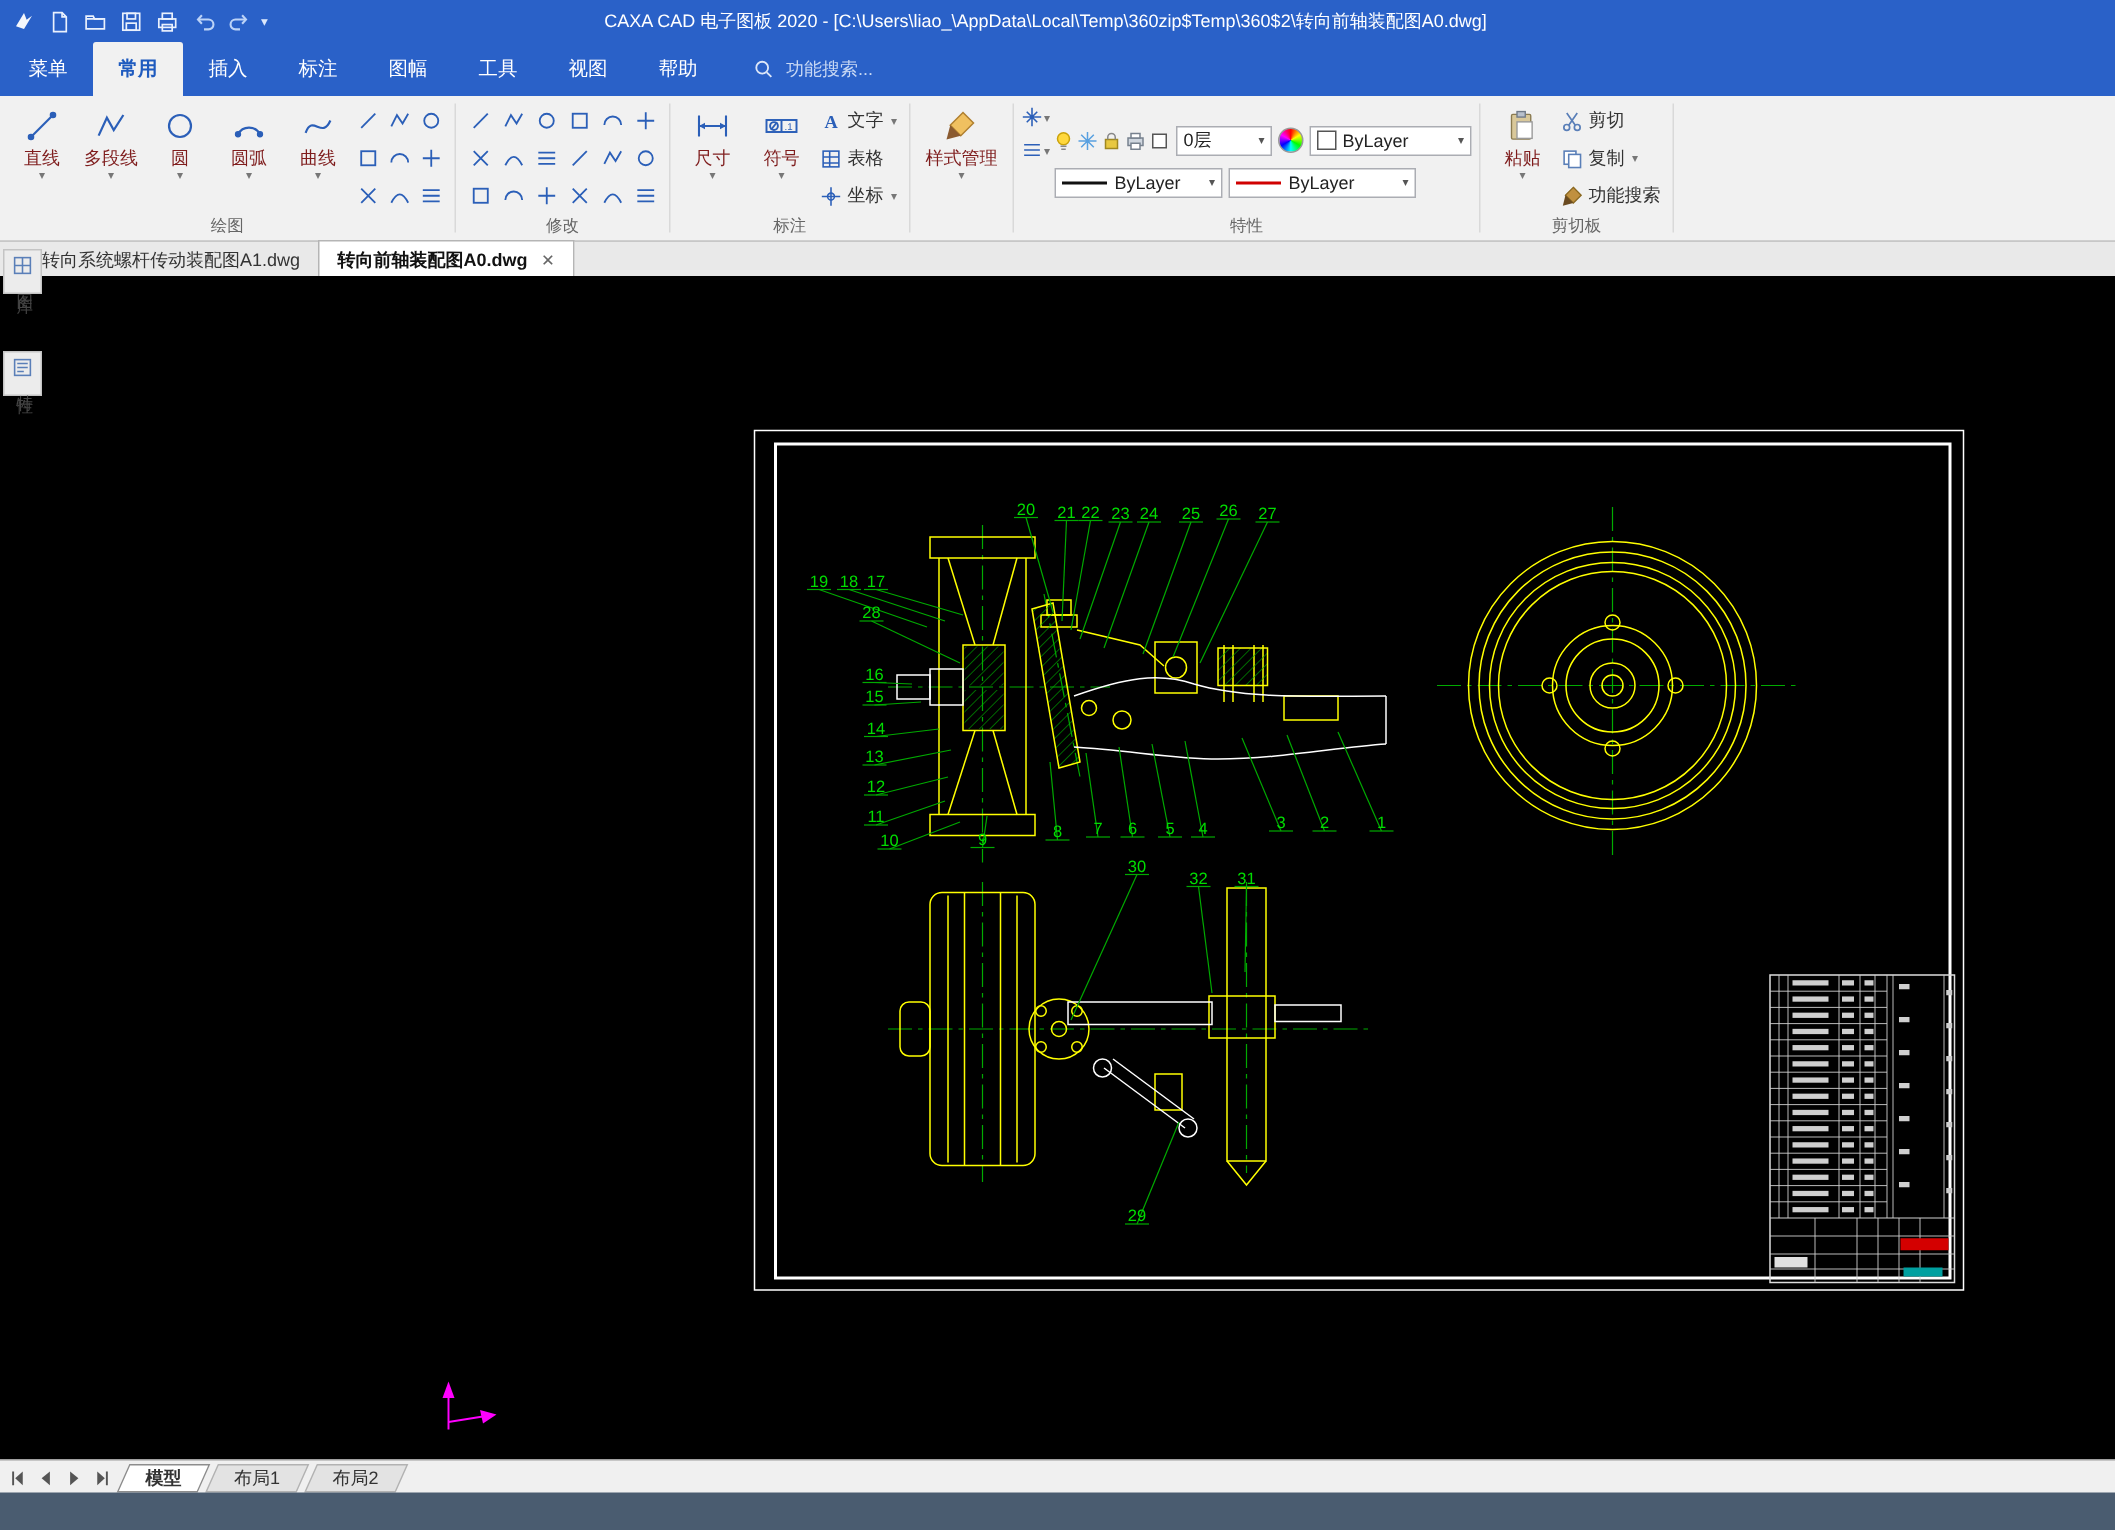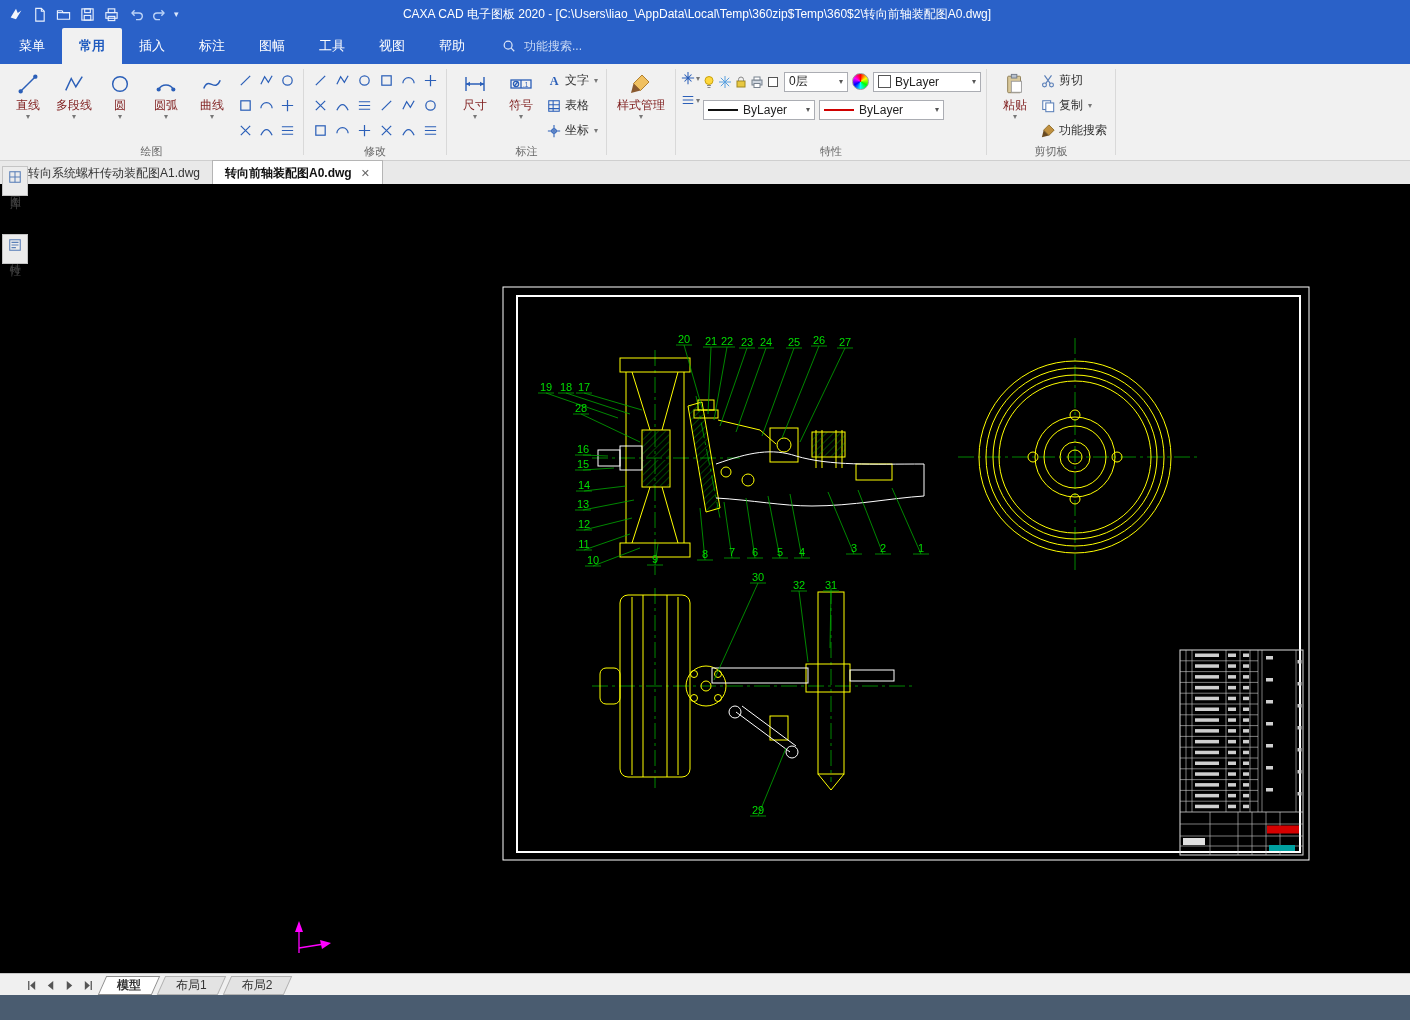--- a/index.html
+++ b/index.html
@@ -30,21 +30,21 @@
   .bigbtn{width:46px;display:flex;flex-direction:column;align-items:center;padding-top:5px;cursor:default;border-radius:2px;}
   .bicon{height:28px;display:flex;align-items:center;justify-content:center;}
   .blabel{font-size:12px;color:#7f1d1d;white-space:nowrap;line-height:14px;}
   .bcaret{font-size:8px;color:#777;line-height:9px;}
   .minigrid{display:grid;grid-template-columns:repeat(3,21px);grid-auto-rows:25px;align-content:start;padding-top:3px;}
   .modgrid{grid-template-columns:repeat(6,22px);}
   .mini{display:flex;align-items:center;justify-content:center;cursor:default;border-radius:2px;}
   .scol{display:flex;flex-direction:column;padding-top:3px;}
   .srow{display:flex;align-items:center;gap:4px;height:25px;font-size:12px;color:#333;padding:0 3px;cursor:default;}
   .srow .bcaret{margin-left:1px;}
-  .pmain{display:flex;flex-direction:column;gap:3px;padding-top:4px;}
+  .pmain{display:flex;flex-direction:column;gap:3px;padding-top:16px;}
   .prow{display:flex;align-items:center;gap:4px;height:25px;}
   .picol{display:flex;flex-direction:column;gap:8px;padding:6px 2px 0 0;}
   .pic{display:flex;align-items:center;gap:1px;cursor:default;}
   .layer-icons{display:flex;align-items:center;gap:2px;}
   .combo{display:flex;align-items:center;background:#fff;border:1px solid #abadb3;height:20px;font-size:12px;color:#222;padding:0 2px 0 4px;box-sizing:border-box;cursor:default;}
   .combo .carr{margin-left:auto;font-size:8px;color:#555;padding:0 2px;}
   .line-sample{display:inline-block;width:30px;border-top:2px solid #111;margin-right:5px;}
   .line-sample.red{border-top-color:#d00000;}
   .swatch{display:inline-block;width:11px;height:11px;background:#fff;border:1px solid #555;margin-right:4px;}
   .colorwheel{width:15px;height:15px;border-radius:50%;background:conic-gradient(#f00,#ff0,#0f0,#0ff,#00f,#f0f,#f00);border:1px solid #999;}
@@ -59,21 +59,21 @@
   .canvas{position:absolute;top:184px;left:0;width:1410px;height:789px;background:#000;}
   #cad{position:absolute;left:0;top:0;}
 
   
   .palette{position:absolute;left:2px;width:24px;background:#ececec;border:1px solid #c4c4c4;display:flex;flex-direction:column;align-items:center;padding:3px 0 4px;gap:3px;z-index:6;cursor:default;}
   .palette .plabel{writing-mode:vertical-rl;font-size:11px;color:#444;letter-spacing:2px;}
   #palette-1{top:166px;}
   #palette-2{top:234px;}
 
   
-  .sheetbar{position:absolute;top:973px;left:0;right:0;height:22px;background:#f0f0f0;border-top:1px solid #c6c6c6;display:flex;align-items:center;padding-left:23px;gap:2px;}
+  .sheetbar{position:absolute;top:973px;left:0;right:0;height:22px;background:#f0f0f0;border-top:1px solid #c6c6c6;display:flex;align-items:center;padding-left:3px;gap:2px;}
   .nav{width:17px;height:16px;display:flex;align-items:center;justify-content:center;cursor:default;}
   .sheet-tab{height:19px;margin-left:3px;position:relative;font-size:12px;color:#333;padding:0 15px;display:flex;align-items:center;cursor:default;}
   .sheet-tab .skew{position:absolute;inset:0;transform:skewX(-24deg);border:1px solid #b2b2b2;background:#e3e3e3;}
   .sheet-tab.active .skew{background:#fff;border-color:#8d8d8d;}
   .sheet-tab .lbl{position:relative;z-index:1;}
   .sheet-tab.active .lbl{font-weight:bold;}
 
   
   .statusbar{position:absolute;top:995px;left:0;right:0;height:25px;background:#4a5c70;}
 </style>

